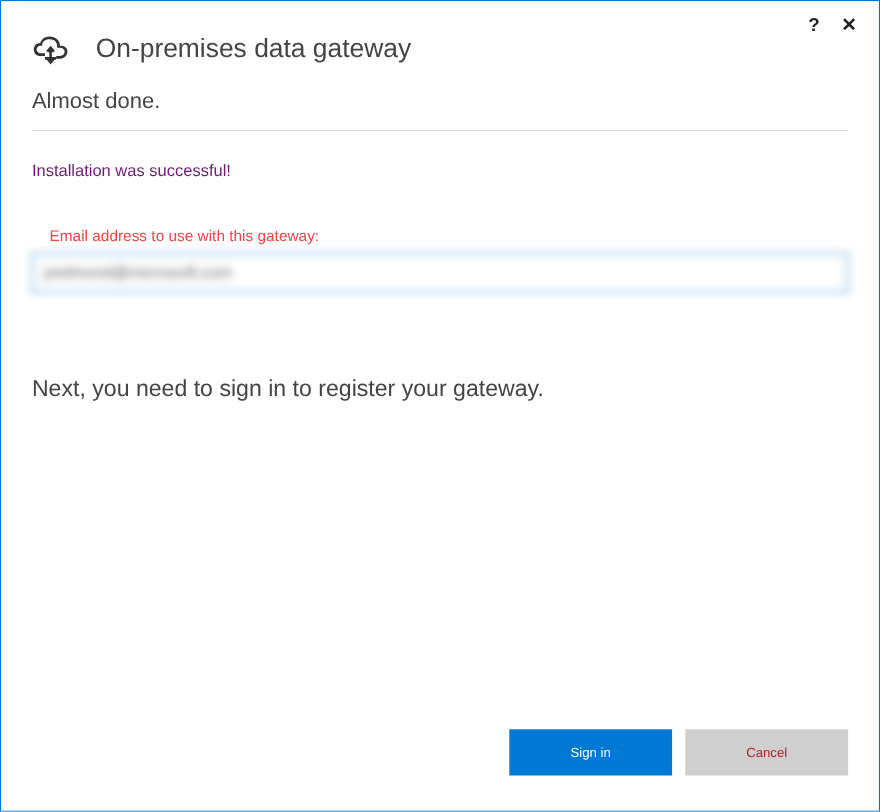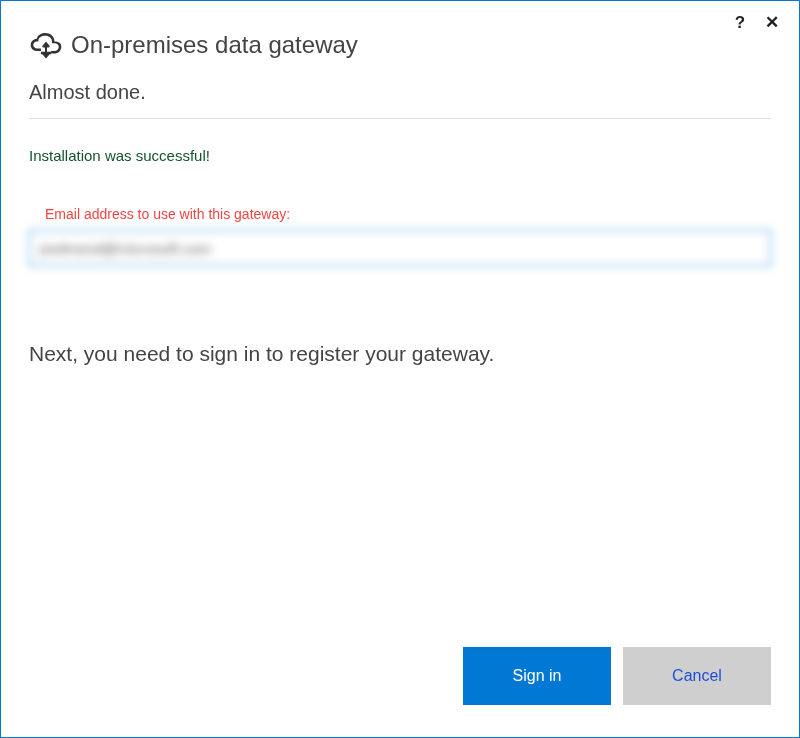--- a/index.html
+++ b/index.html
@@ -40,21 +40,21 @@
       color: #222;
       cursor: pointer;
       display: flex;
       align-items: center;
       justify-content: center;
       line-height: 1;
     }
     .header {
       display: flex;
       align-items: center;
-      gap: 8px;
+      gap: 24px;
       margin-top: 10px;
     }
     .cloud-icon {
       width: 34px;
       height: 28px;
       flex-shrink: 0;
     }
     .header-title {
       font-size: 24px;
       font-weight: 300;
@@ -70,21 +70,21 @@
       border: none;
       border-top: 1px solid #ddd;
       margin-top: 14px;
     }
     .content {
       flex: 1;
       padding-top: 28px;
     }
     .success-text {
       font-size: 15px;
-      color: #14532d;
+      color: #701a75;
     }
     .field-label {
       font-size: 14px;
       color: #ef4444;
       margin-top: 42px;
       margin-left: 16px;
     }
     .email-input {
       width: 100%;
       margin-top: 8px;
@@ -103,33 +103,33 @@
       margin-top: 76px;
     }
     .footer {
       display: flex;
       justify-content: flex-end;
       gap: 12px;
       padding-bottom: 4px;
     }
     .btn {
       min-width: 148px;
-      height: 58px;
+      height: 42px;
       border: none;
-      font-size: 16px;
+      font-size: 12px;
       font-family: inherit;
       cursor: pointer;
     }
     .btn-primary {
       background: #0078d4;
       color: #fff;
     }
     .btn-secondary {
       background: #cfcfcf;
-      color: #1d4ed8;
+      color: #b91c1c;
     }
   </style>
 </head>
 <body>
 
 <div class="window">
 
   <div class="titlebar">
     <span class="titlebar-icon">?</span>
     <span class="titlebar-icon">✕</span>

